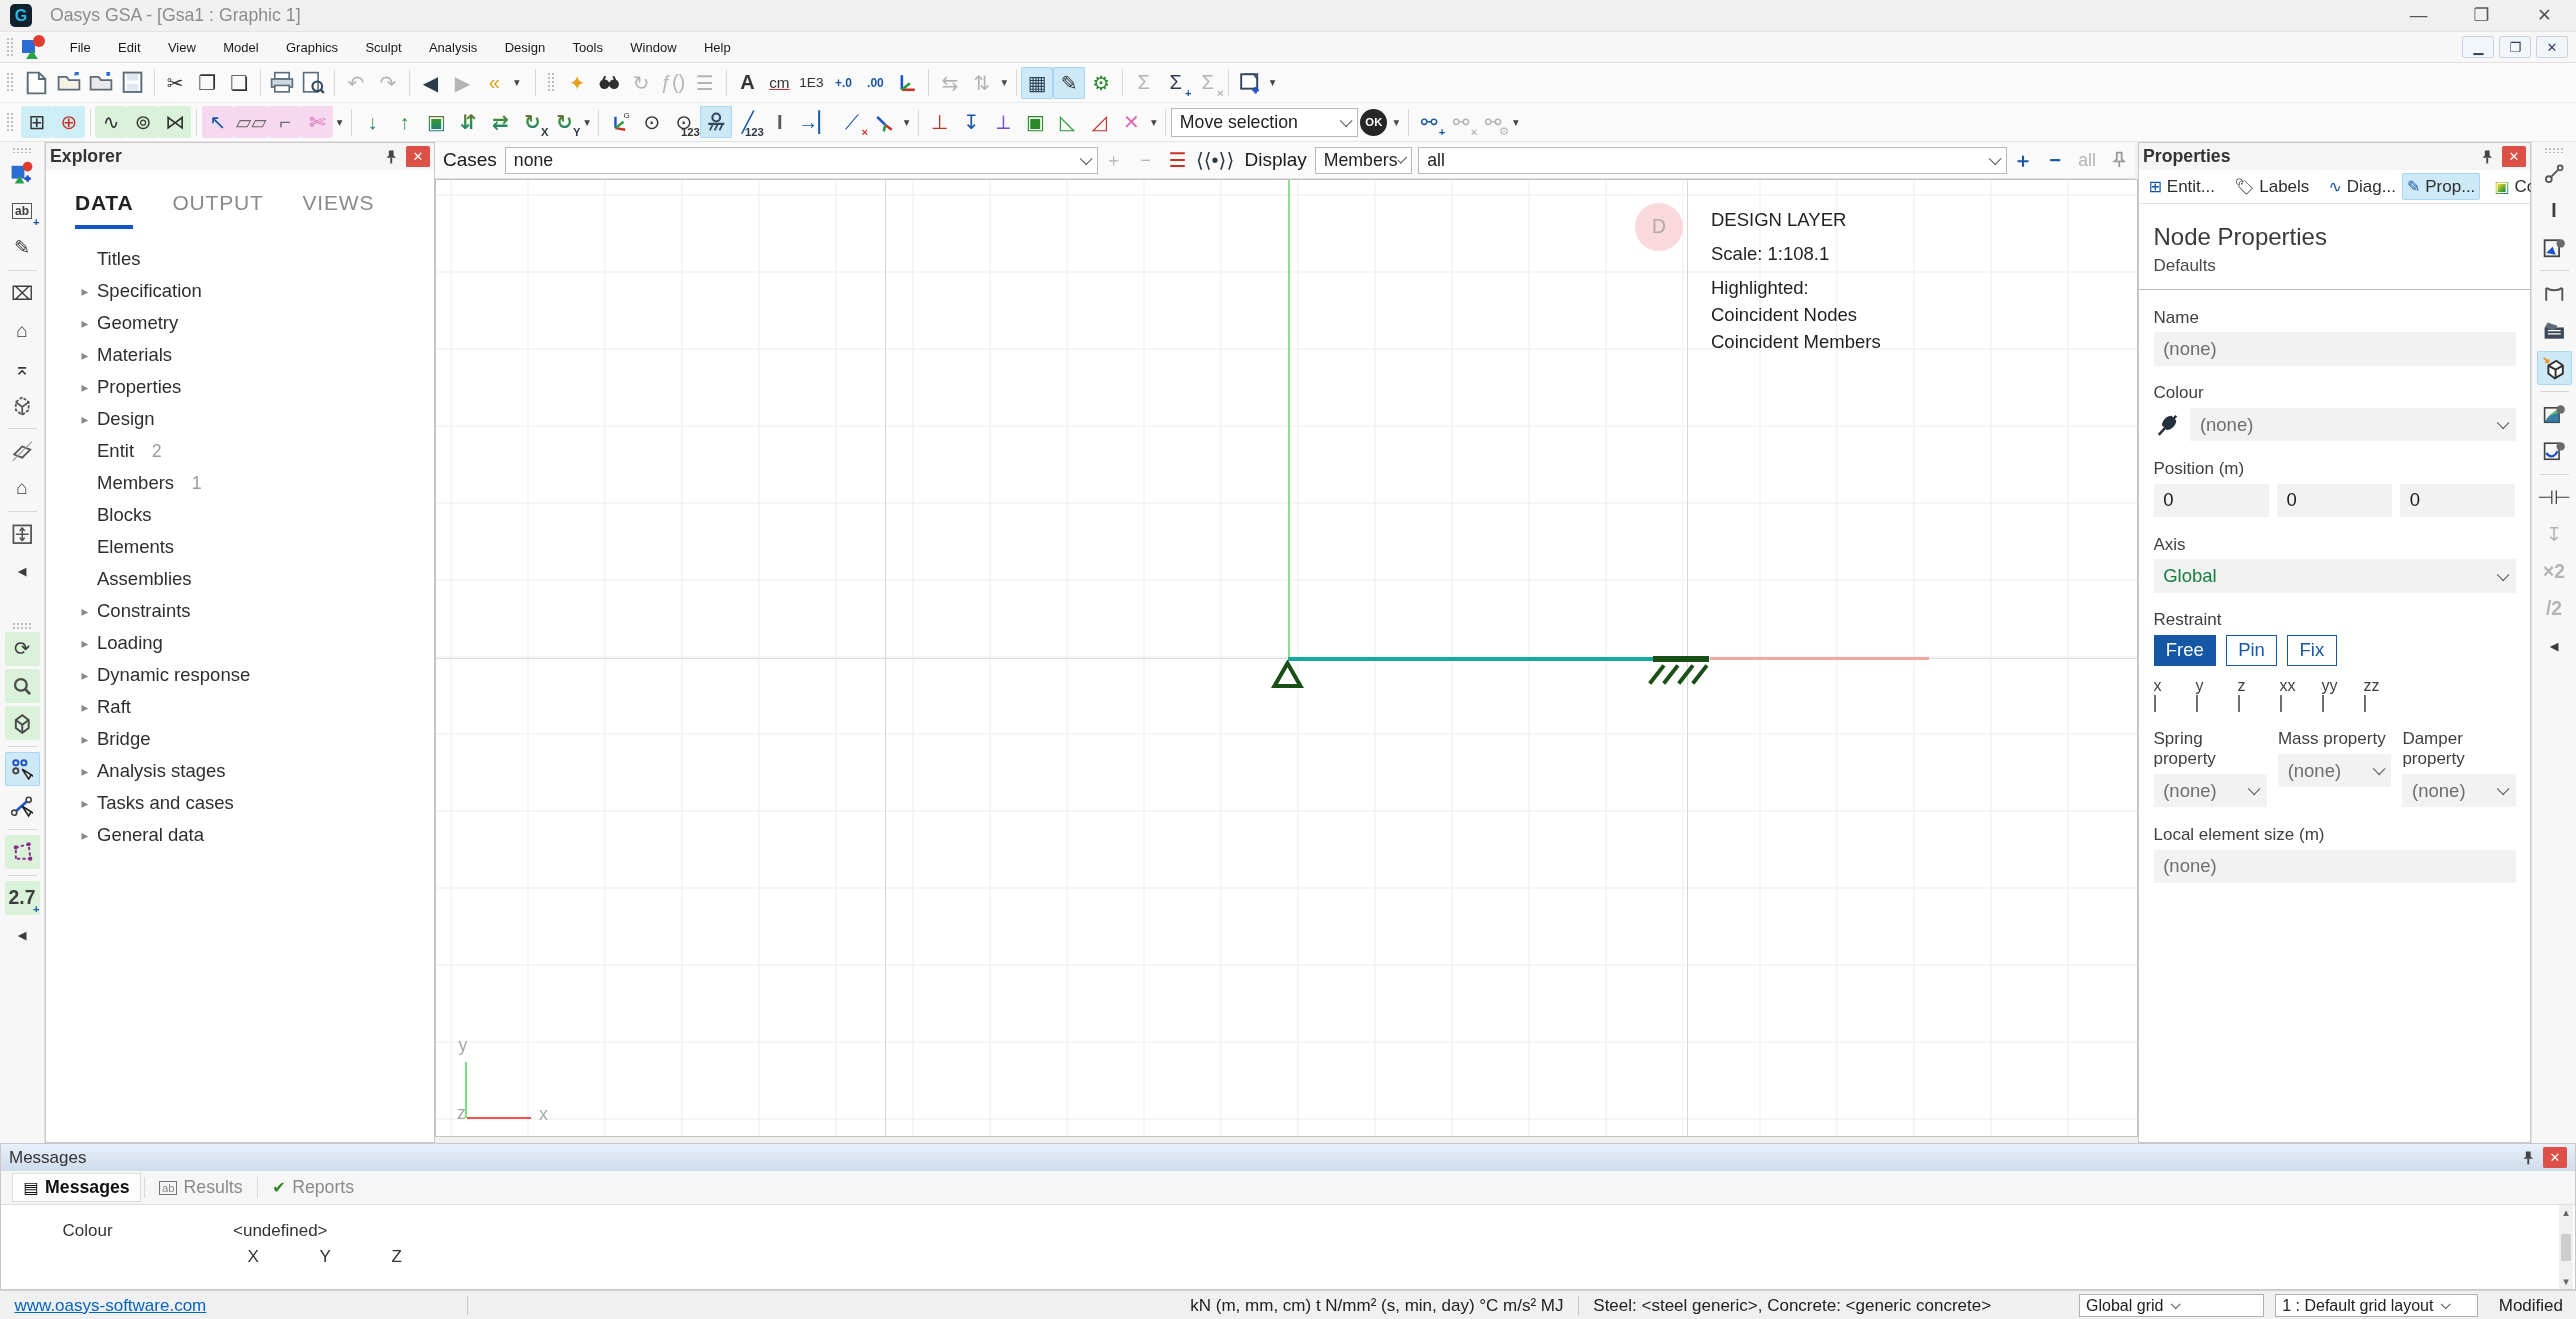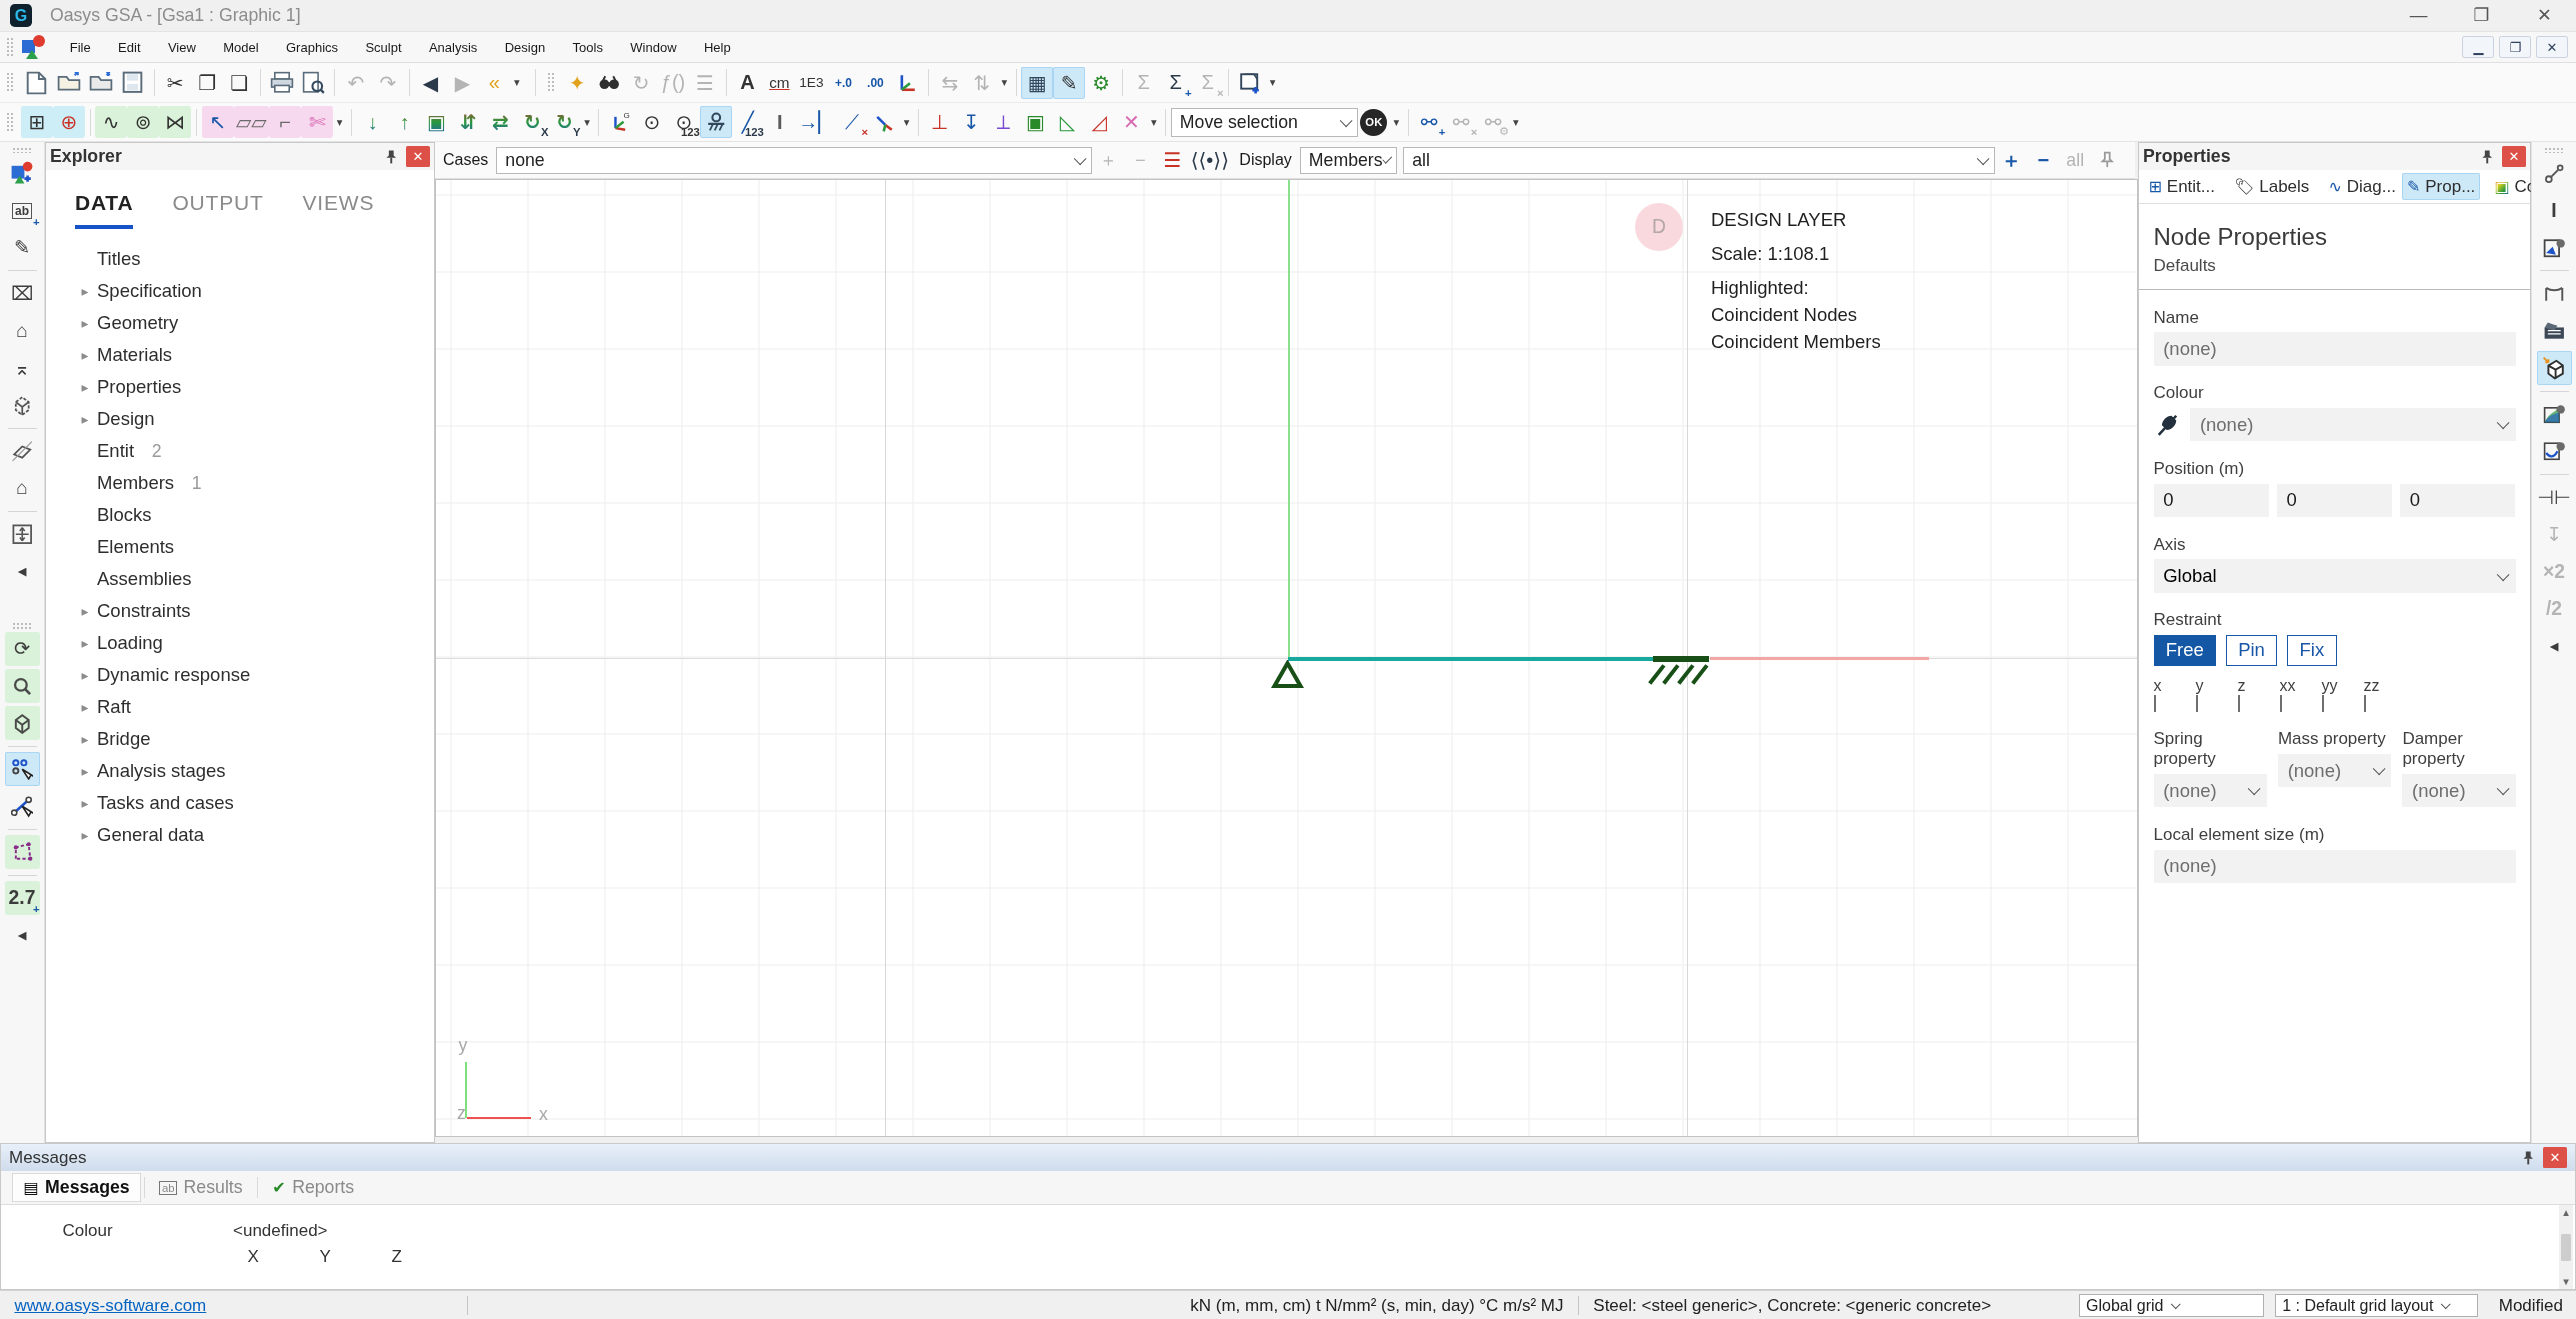--- a/index.html
+++ b/index.html
@@ -55,21 +55,21 @@
   .combo { background:#fff; border:0.8px solid #b8b8b8; display:flex; align-items:center; font-size:17.7px;
     color:#222; padding:0 8px; position:relative; }
   .combo .chev { margin-left:auto; }
   .chev { width:8.9px; height:8.9px; border-right:1.6px solid #555; border-bottom:1.6px solid #555;
     transform:rotate(45deg) translateY(-2.4px); display:inline-block; }
   .okbtn { width:27px; height:27px; border-radius:50%; background:#262626; color:#fff; font-size:11.3px;
     font-weight:bold; display:flex; align-items:center; justify-content:center; }
   
   #casesbar { position:absolute; left:435px; top:142px; width:1700px; height:37px; background:#fafafa;
     display:flex; align-items:center; border-bottom:0.8px solid #e0e0e0; }
-  #casesbar .lbl { font-size:16px; margin:0 8px; }
+  #casesbar .lbl { font-size:19px; margin:0 8px; }
   
   .vstrip { position:absolute; width:45px; background:#f7f7f7; display:flex; flex-direction:column;
     align-items:center; }
   #leftstrip { left:0; top:142px; height:1001px; border-right:0.8px solid #e2e2e2; }
   #rightstrip { left:2531px; top:142px; height:1001px; border-left:0.8px solid #e2e2e2; }
   .vbtn { width:35px; height:34px; margin:1.6px 0; display:flex; align-items:center; justify-content:center;
     font-size:19.3px; color:#3c3c3c; border-radius:2.4px; position:relative; }
   .vbtn.greenbg { background:#d9f2d9; }
   .vbtn.hl { background:#cde8f7; box-shadow:inset 0 0 0 0.8px #9fd0f2; }
   .hsep { width:29px; height:0.8px; background:#d5d5d5; margin:4px 0; }
@@ -706,21 +706,21 @@
           <span class="chev"></span>
       </div>
     </div>
     <div class="flabel">Position (m)</div>
     <div class="pos-row">
       <div class="finput" style="color:#1a1a1a">0</div>
       <div class="finput" style="color:#1a1a1a">0</div>
       <div class="finput" style="color:#1a1a1a">0</div>
     </div>
     <div class="flabel">Axis</div>
-    <div class="fselect" style="color:#000000">
+    <div class="fselect" style="color:#15803d">
       <span>Global</span>
         <span class="chev"></span>
     </div>
     <div class="flabel">Restraint</div>
     <div class="restraint-row">
       <div class="rbtn active">Free</div>
       <div class="rbtn">Pin</div>
       <div class="rbtn">Fix</div>
     </div>
     <div class="dof-row">

